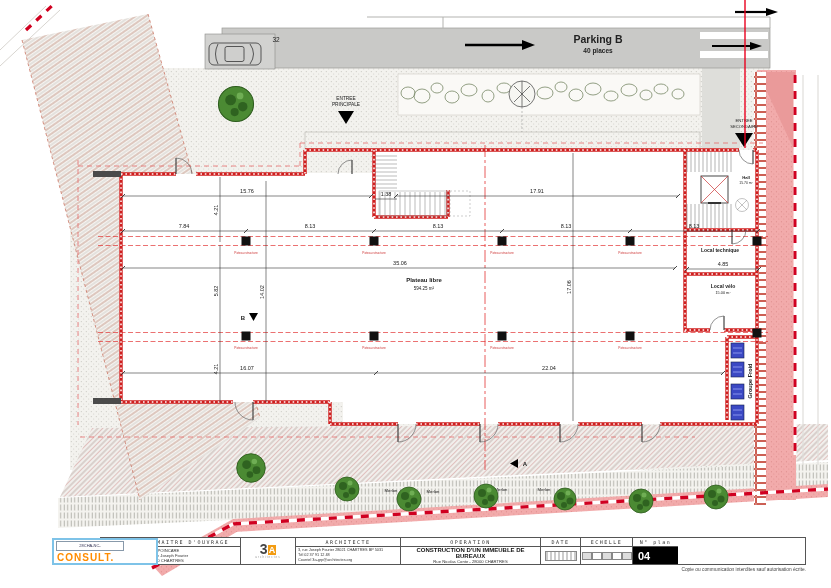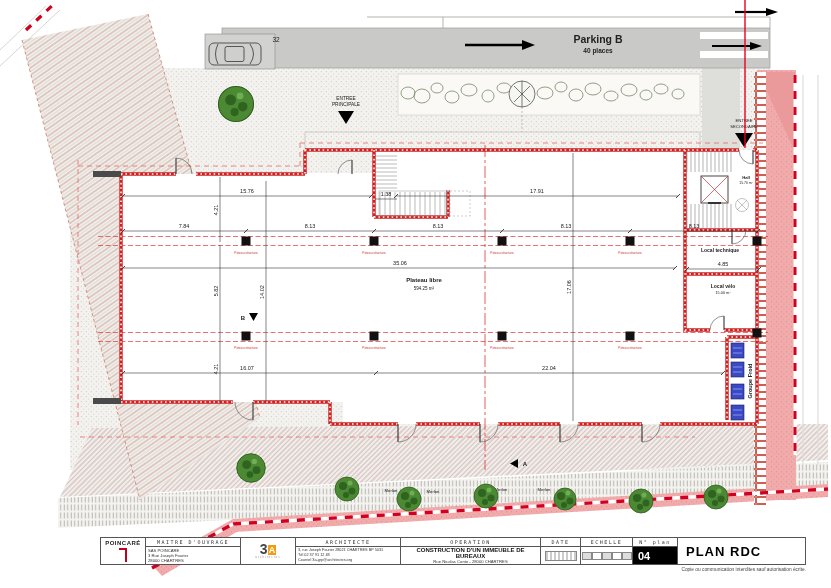--- a/index.html
+++ b/index.html
@@ -411,20 +411,24 @@
     <g transform="translate(716,497)">
           <circle r="12" fill="#4b8a33" stroke="#2d5c1d" stroke-width="0.8"></circle>
           <circle cx="-4" cy="-3" r="4" fill="#2f6320"></circle>
           <circle cx="5" cy="2" r="3.5" fill="#2f6320"></circle>
           <circle cx="-1" cy="6" r="3" fill="#2f6320"></circle>
           <circle cx="3" cy="-6" r="2.5" fill="#6fae54"></circle>
         </g>
   </g>
 </svg>
 
+<div class="stamp">
+  <div class="ref">28CHA-NC-</div>
+  <div class="cns">CONSULT.</div>
+</div>
 
 <div class="tb">
   <div class="cell" style="width:45px">
     <div class="cell-b poincare">
       <span class="wm">POINCARÉ</span>
       <span class="bracket"></span>
     </div>
   </div>
   <div class="cell" style="width:95px">
     <div class="cell-h">MAITRE D'OUVRAGE</div>
@@ -473,19 +477,16 @@
             <span></span>
             <span></span>
             <span></span>
           </div>
     </div>
   </div>
   <div class="cell" style="width:45px">
     <div class="cell-h">N° plan</div>
     <div class="numbox">04</div>
   </div>
-  <div class="cell" style="flex:1">
-    <div class="ptitle">PLAN RDC</div>
-  </div>
 </div>
 
 <div class="copyright">Copie ou communication interdites sauf autorisation écrite.</div>
 </div>
 
 </body></html>

